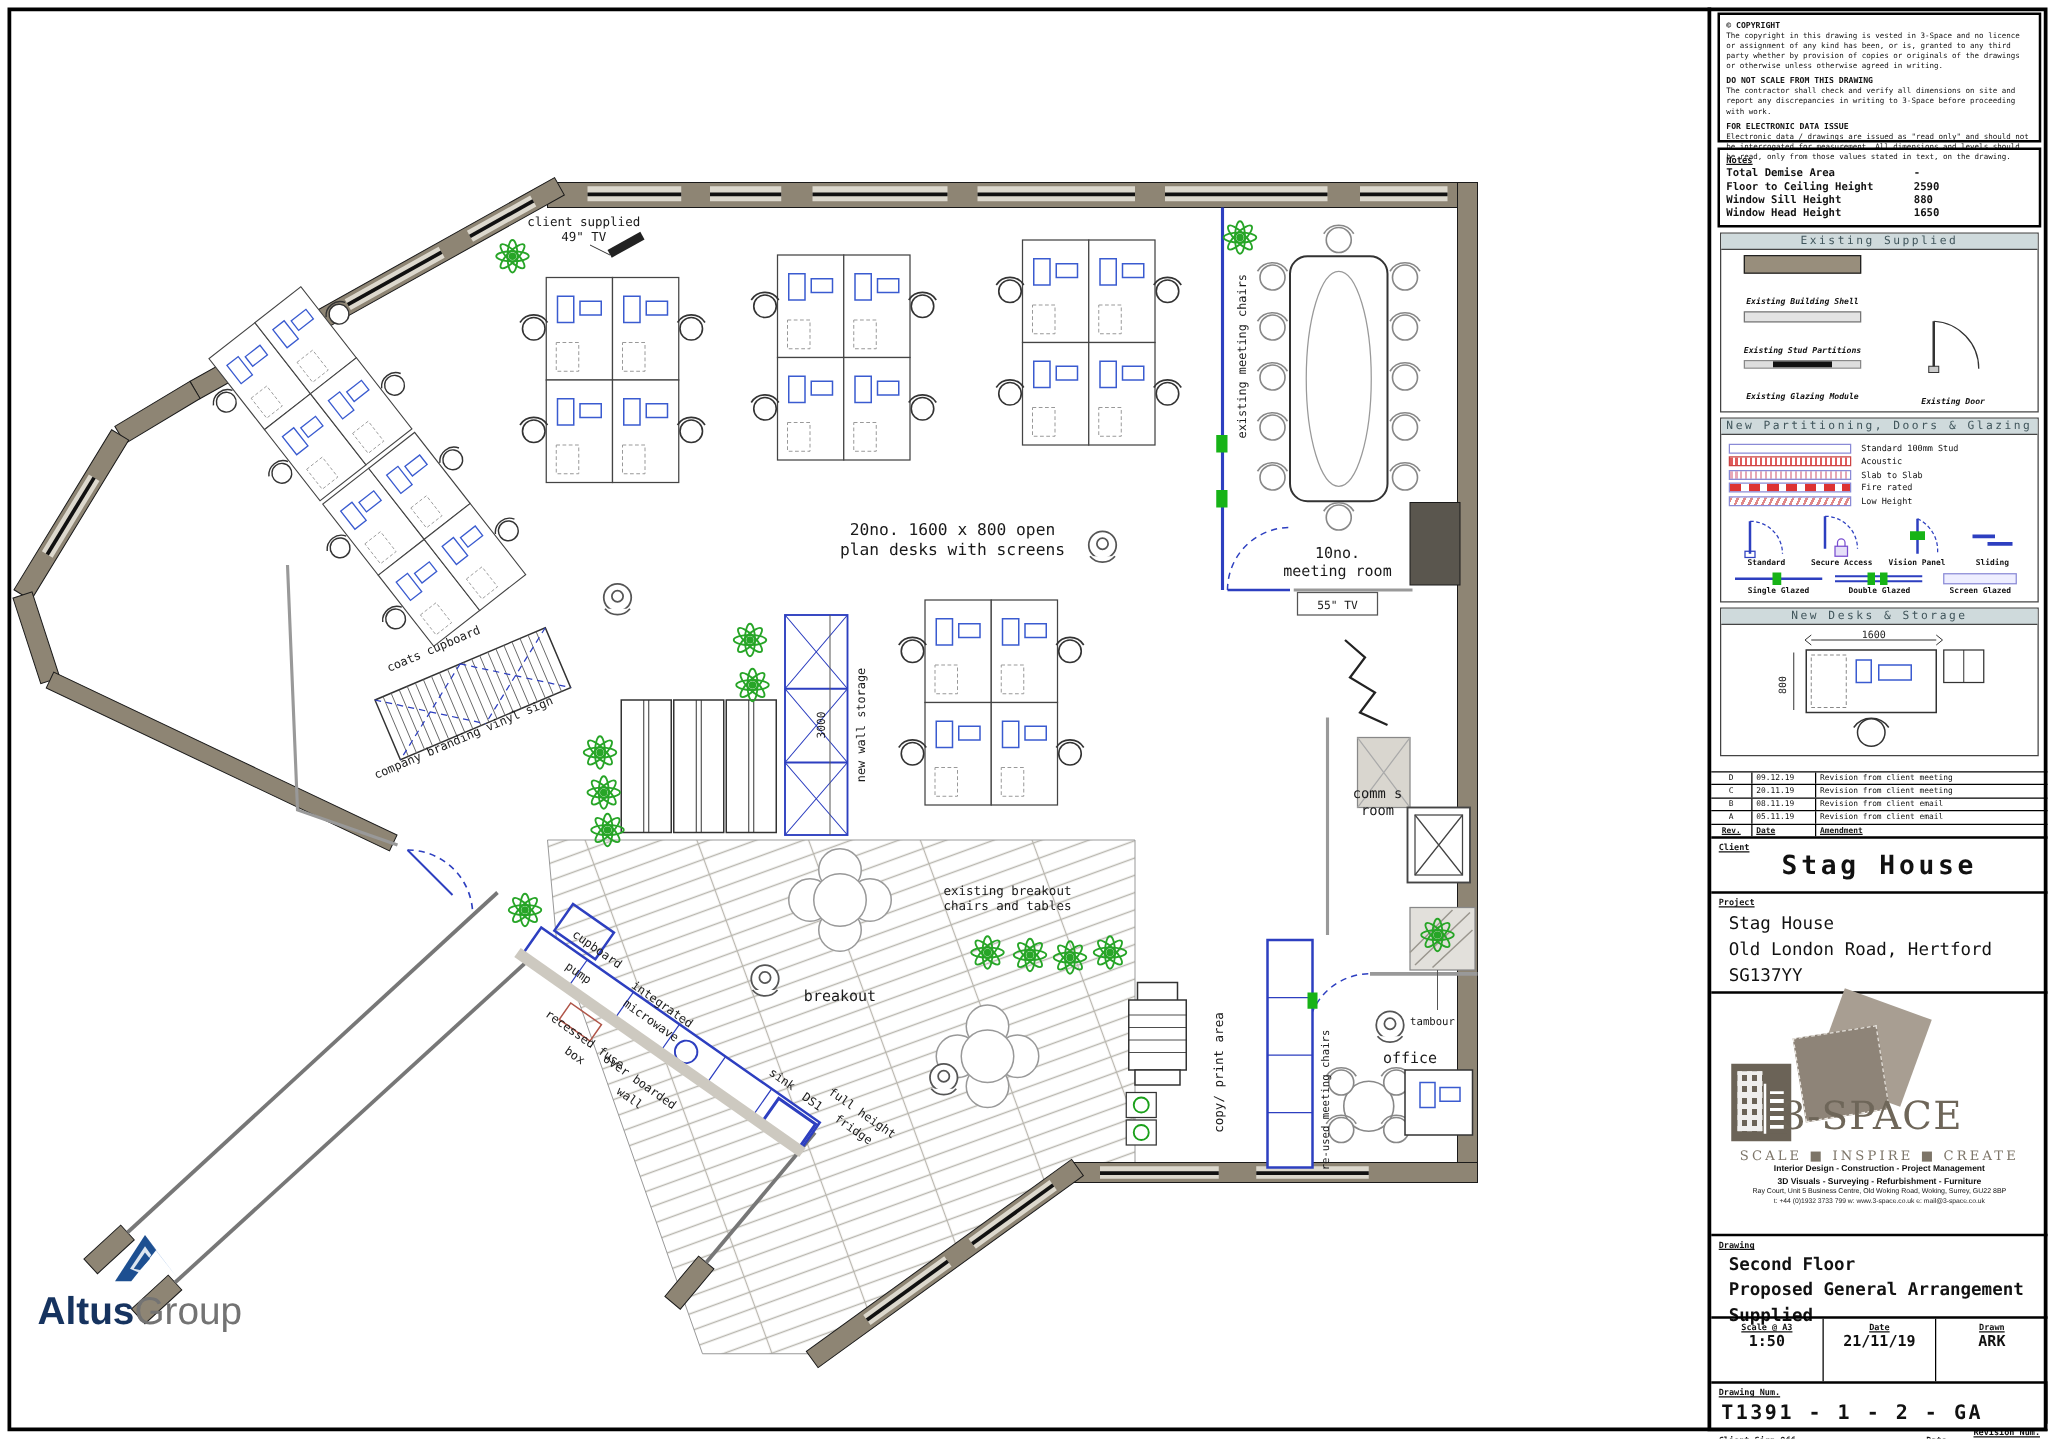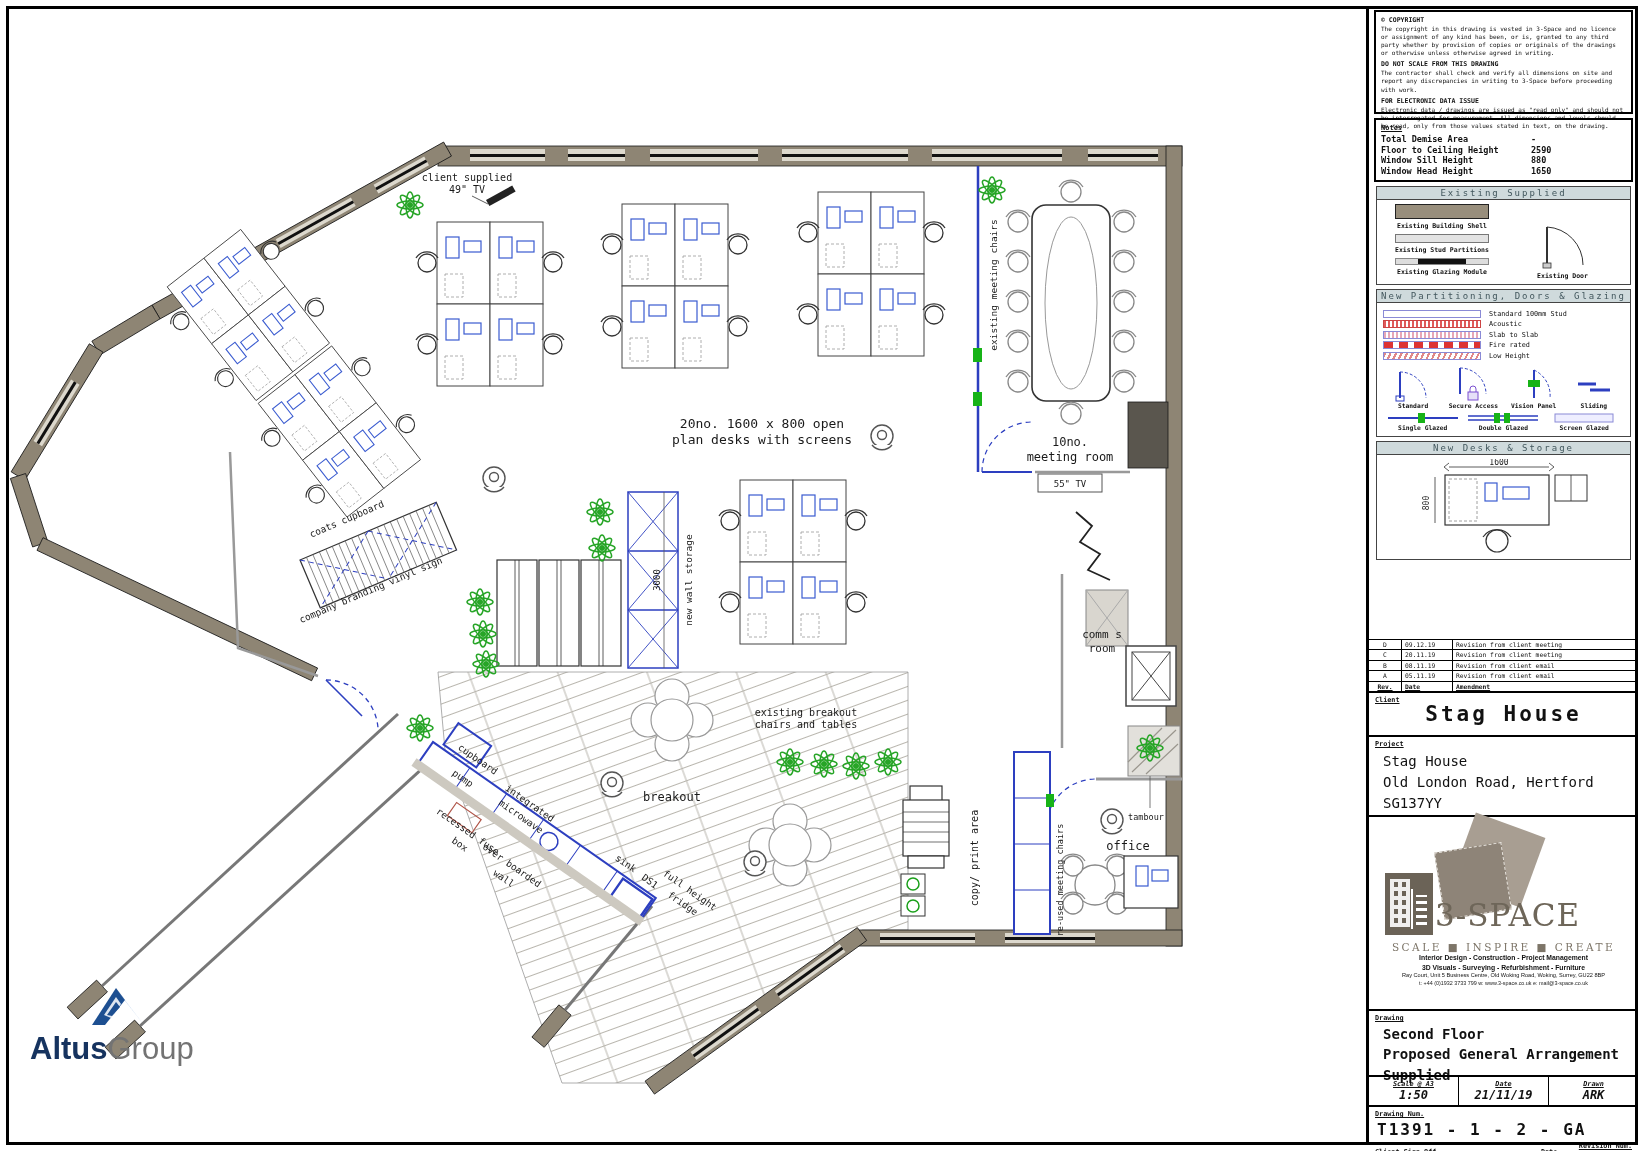--- a/index.html
+++ b/index.html
@@ -16,21 +16,21 @@
   .cp-title{font-weight:bold;font-size:6.5px;margin:3px 0 1px 0;}
   .cp-p{font-size:6px;line-height:1.35;}
   .nt-title{font-size:7px;font-weight:bold;text-decoration:underline;margin-bottom:2px;}
   .nt-row{display:flex;font-size:8.5px;font-weight:bold;line-height:1.25;}
   .nt-row .k{width:150px;}
   .lgbox{border:1px solid #444;margin:4px 7px 0 7px;}
   .lghead{background:#cfdadc;border-bottom:1px solid #444;font-size:9px;letter-spacing:2px;
           color:#41565c;text-align:center;padding:1px 0;}
   .lgbody{padding:4px 6px;}
   .exrow{display:flex;flex-direction:column;align-items:center;width:118px;margin-bottom:4px;}
-  .exlab{font-size:6.5px;font-weight:bold;margin-top:3px;}
+  .exlab{font-size:6.5px;font-weight:bold;margin-top:18px;font-style:italic;}
   .swatch{width:92px;height:13px;border:1px solid #222;background:#988e7c;}
   .swatch.stud{height:7px;background:#e3e3e3;border-color:#777;}
   .glzbar{width:92px;height:5px;border:1px solid #888;background:linear-gradient(90deg,#ddd 0 24%,#111 24% 76%,#ddd 76%);}
   .prow{display:flex;align-items:center;margin:2.5px 0;}
   .bar{width:96px;height:6px;border:1px solid #8a8ad6;background:#fff;margin-right:8px;}
   .bar.acoustic{background:repeating-linear-gradient(90deg,#e05a5a 0 2px,#fff 2px 4px);border-color:#cc4444;}
   .bar.slab{background:repeating-linear-gradient(90deg,#e8a7b7 0 2px,#fff 2px 4px),repeating-linear-gradient(0deg,#aabbee 0 1.5px,#fff 1.5px 3px);}
   .bar.fire{background:repeating-linear-gradient(90deg,#dd3333 0 9px,#fff 9px 15px);}
   .bar.low{background:repeating-linear-gradient(115deg,#e08888 0 2px,#fff 2px 5px);}
   .plab{font-size:6.8px;font-weight:normal;}
@@ -53,28 +53,28 @@
   .logo-wrap{position:relative;height:118px;margin-top:4px;}
   .sq1{position:absolute;left:92px;top:2px;width:74px;height:74px;background:#a89e92;transform:rotate(20deg);}
   .sq2{position:absolute;left:70px;top:26px;width:66px;height:66px;background:#8e8478;transform:rotate(-9deg);border:1px dashed #e8e4de;}
   .bldg{position:absolute;left:16px;top:52px;width:48px;height:62px;background:#6b6357;}
   .bldg .win{position:absolute;left:5px;top:6px;width:20px;height:48px;
     background:repeating-linear-gradient(0deg,#fff 0 4px,transparent 4px 9px),repeating-linear-gradient(90deg,#fff 0 4px,transparent 4px 8px);
     background-blend-mode:normal;opacity:.9;}
   .bldg .tower{position:absolute;right:4px;top:16px;width:16px;height:40px;background:#6b6357;border-left:2px solid #fff;}
   .bldg .twin{position:absolute;right:6px;top:22px;width:11px;height:30px;
     background:repeating-linear-gradient(0deg,#fff 0 3px,transparent 3px 7px);}
-  .brand-name{position:absolute;left:66px;top:76px;font-family:"DejaVu Serif",serif;font-size:31px;color:#6e6659;letter-spacing:1px;}
+  .brand-name{position:absolute;left:56px;top:76px;font-family:"DejaVu Serif",serif;font-size:31px;color:#6e6659;letter-spacing:1px;}
   .tagline{font-family:"DejaVu Serif",serif;font-size:10.5px;letter-spacing:2.5px;color:#7d7568;text-align:center;margin-top:2px;}
   .svc{font-size:6.8px;font-weight:bold;text-align:center;line-height:1.6;font-family:"Liberation Sans",sans-serif;}
   .addr{font-size:5.6px;text-align:center;font-family:"Liberation Sans",sans-serif;margin-top:1px;}
   .contact{font-size:5.4px;text-align:center;font-family:"Liberation Sans",sans-serif;margin-top:2px;color:#222;}
   .drw-lines{font-size:14px;line-height:1.45;margin:13px 0 0 14px;font-weight:bold;}
   .metarow{display:flex;border-top:2px solid #000;}
-  .metacell{flex:1;border-right:1px solid #000;position:relative;text-align:center;padding-top:11px;height:28px;box-sizing:border-box;font-style:italic;}
+  .metacell{flex:1;border-right:1px solid #000;position:relative;text-align:center;padding-top:11px;height:50px;box-sizing:border-box;}
   .metacell:last-child{border-right:none;}
   .metacell .seclabel{left:0;right:0;text-align:center;}
   .metaval{font-size:12px;font-weight:bold;}
   .numrow{display:flex;border-top:2px solid #000;height:38px;flex-direction:column;}
   .numcell{flex:1;position:relative;padding-top:13px;box-sizing:border-box;}
   .numcell.l{border-right:1px solid #000;flex:2.4;padding-left:8px;}
   .numval{font-size:16px;font-weight:bold;letter-spacing:2px;}
   .revnum{position:absolute;right:0;left:0;top:10px;display:flex;justify-content:center;}
   .numcell.r .seclabel{left:auto;right:6px;}
   .signrow{display:flex;border-top:2px solid #000;flex:1 1 auto;}

